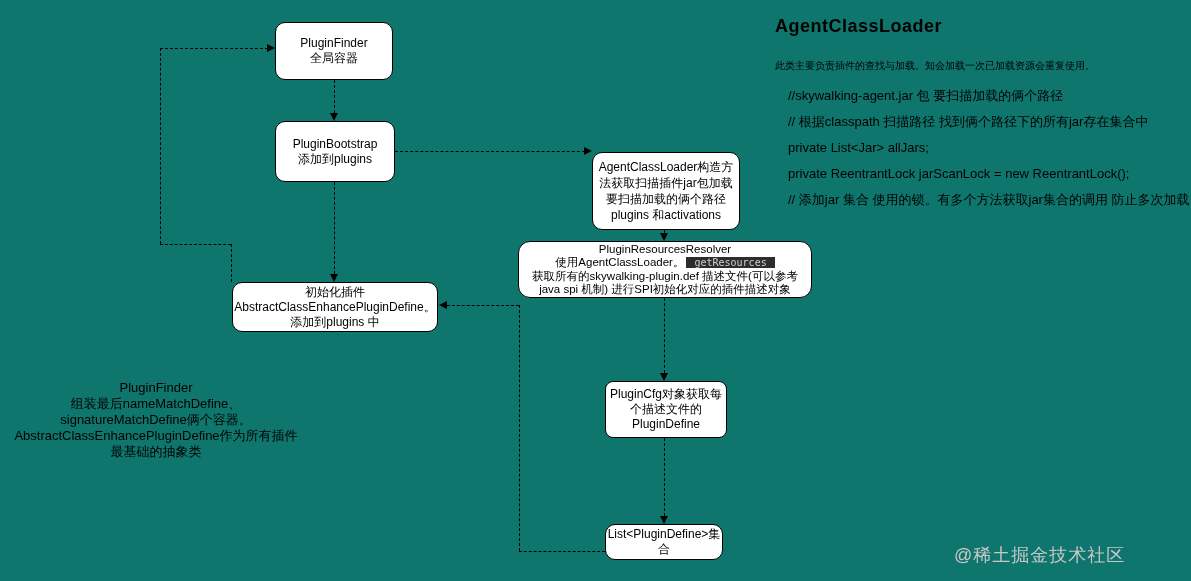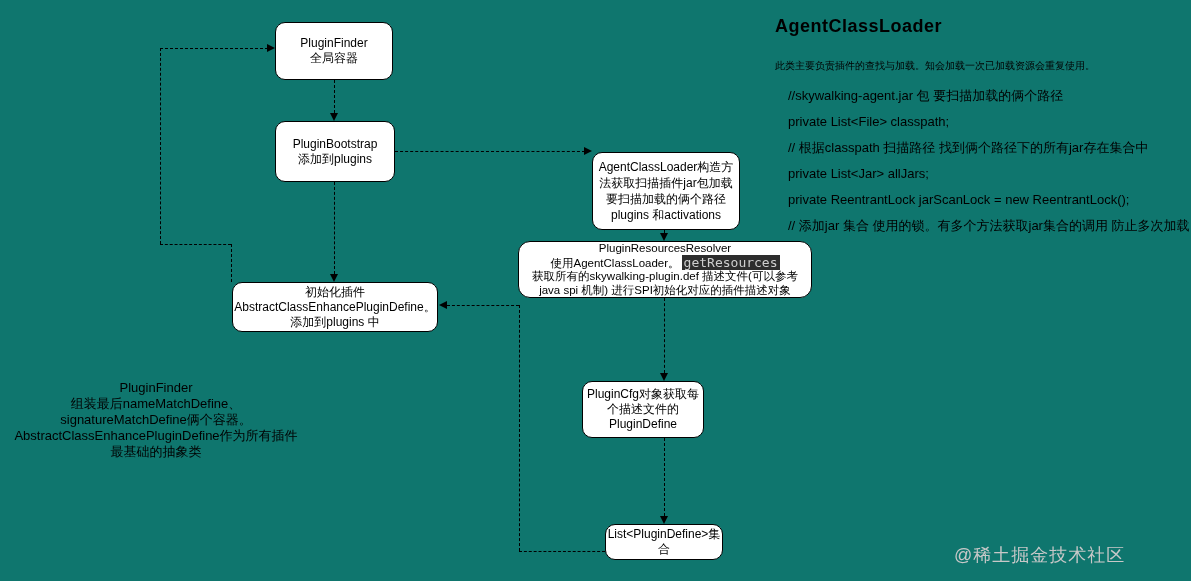--- a/index.html
+++ b/index.html
@@ -20,25 +20,25 @@
     display:flex;align-items:center;justify-content:center;text-align:center;
     font-size:12px;line-height:15px;white-space:pre-line;box-sizing:border-box;
   }
   .b1{left:275px;top:22px;width:118px;height:58px;}
   .b2{left:275px;top:121px;width:120px;height:61px;}
   .b3{left:592px;top:112px;width:148px;height:78px;line-height:16px;margin-top:40px;}
   .b4{left:518px;top:241px;width:294px;height:57px;border-radius:12px;
       flex-direction:column;white-space:nowrap;line-height:13.5px;font-size:11.5px;}
   .b4 .bline{display:block;}
   .b5{left:232px;top:282px;width:206px;height:50px;line-height:15px;}
-  .b6{left:582px;top:381px;width:122px;height:57px;}
+  .b6{left:605px;top:381px;width:122px;height:57px;border-radius:8px;}
   .b7{left:605px;top:524px;width:118px;height:36px;}
   .code{
-    font-family:"DejaVu Sans Mono", monospace;font-size:13px;
-    background:#2d2d2d;color:#cfcfcf;padding:0 2px;margin-left:2px;
+    font-family:"DejaVu Sans Mono", monospace;font-size:10px;
+    background:#2d2d2d;color:#cfcfcf;padding:0 8px;margin-left:2px;
   }
   .note{
     position:absolute;left:0;top:380px;width:312px;text-align:center;
     font-size:13px;line-height:16px;white-space:pre-line;
   }
   
   .panel-title{
     position:absolute;left:775px;top:16px;margin:0;
     font-size:18px;font-weight:bold;letter-spacing:0.5px;
   }
@@ -116,21 +116,20 @@
   <div class="note">PluginFinder
 组装最后nameMatchDefine、
 signatureMatchDefine俩个容器。
 AbstractClassEnhancePluginDefine作为所有插件
 最基础的抽象类</div>
 
   <h1 class="panel-title">AgentClassLoader</h1>
   <div class="panel-subtitle">此类主要负责插件的查找与加载。知会加载一次已加载资源会重复使用。</div>
   <div class="code-lines">
     <div class="cl">//skywalking-agent.jar 包 要扫描加载的俩个路径</div>
-    <div class="cl">private List&lt;File&gt; classpath;</div>
     <div class="cl">// 根据classpath 扫描路径 找到俩个路径下的所有jar存在集合中</div>
     <div class="cl">private List&lt;Jar&gt; allJars;</div>
     <div class="cl">private ReentrantLock jarScanLock = new ReentrantLock();</div>
     <div class="cl">// 添加jar 集合 使用的锁。有多个方法获取jar集合的调用 防止多次加载</div>
   </div>
 
   <div class="watermark">@稀土掘金技术社区</div>
 
 </div>
 

